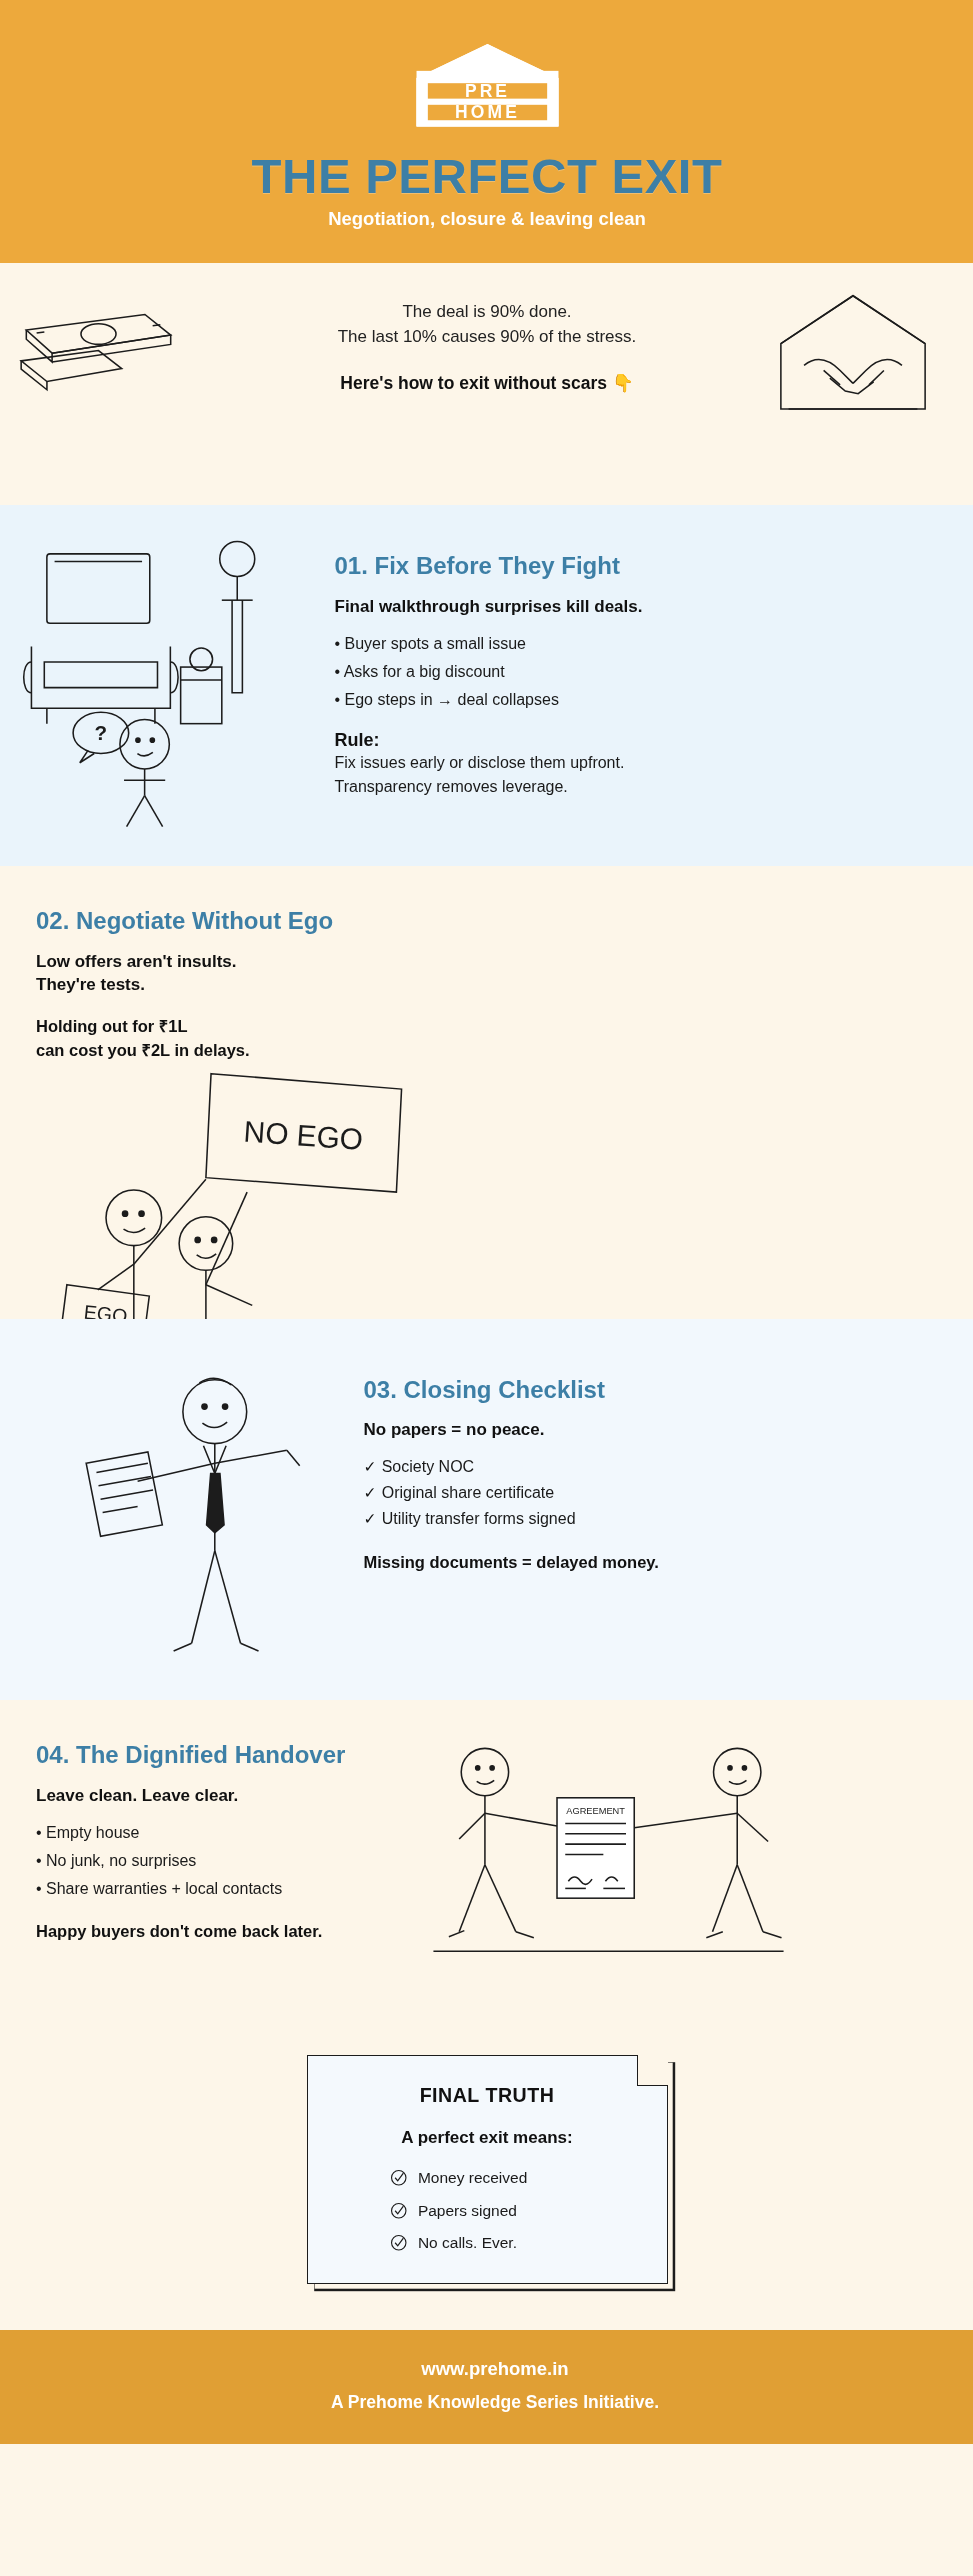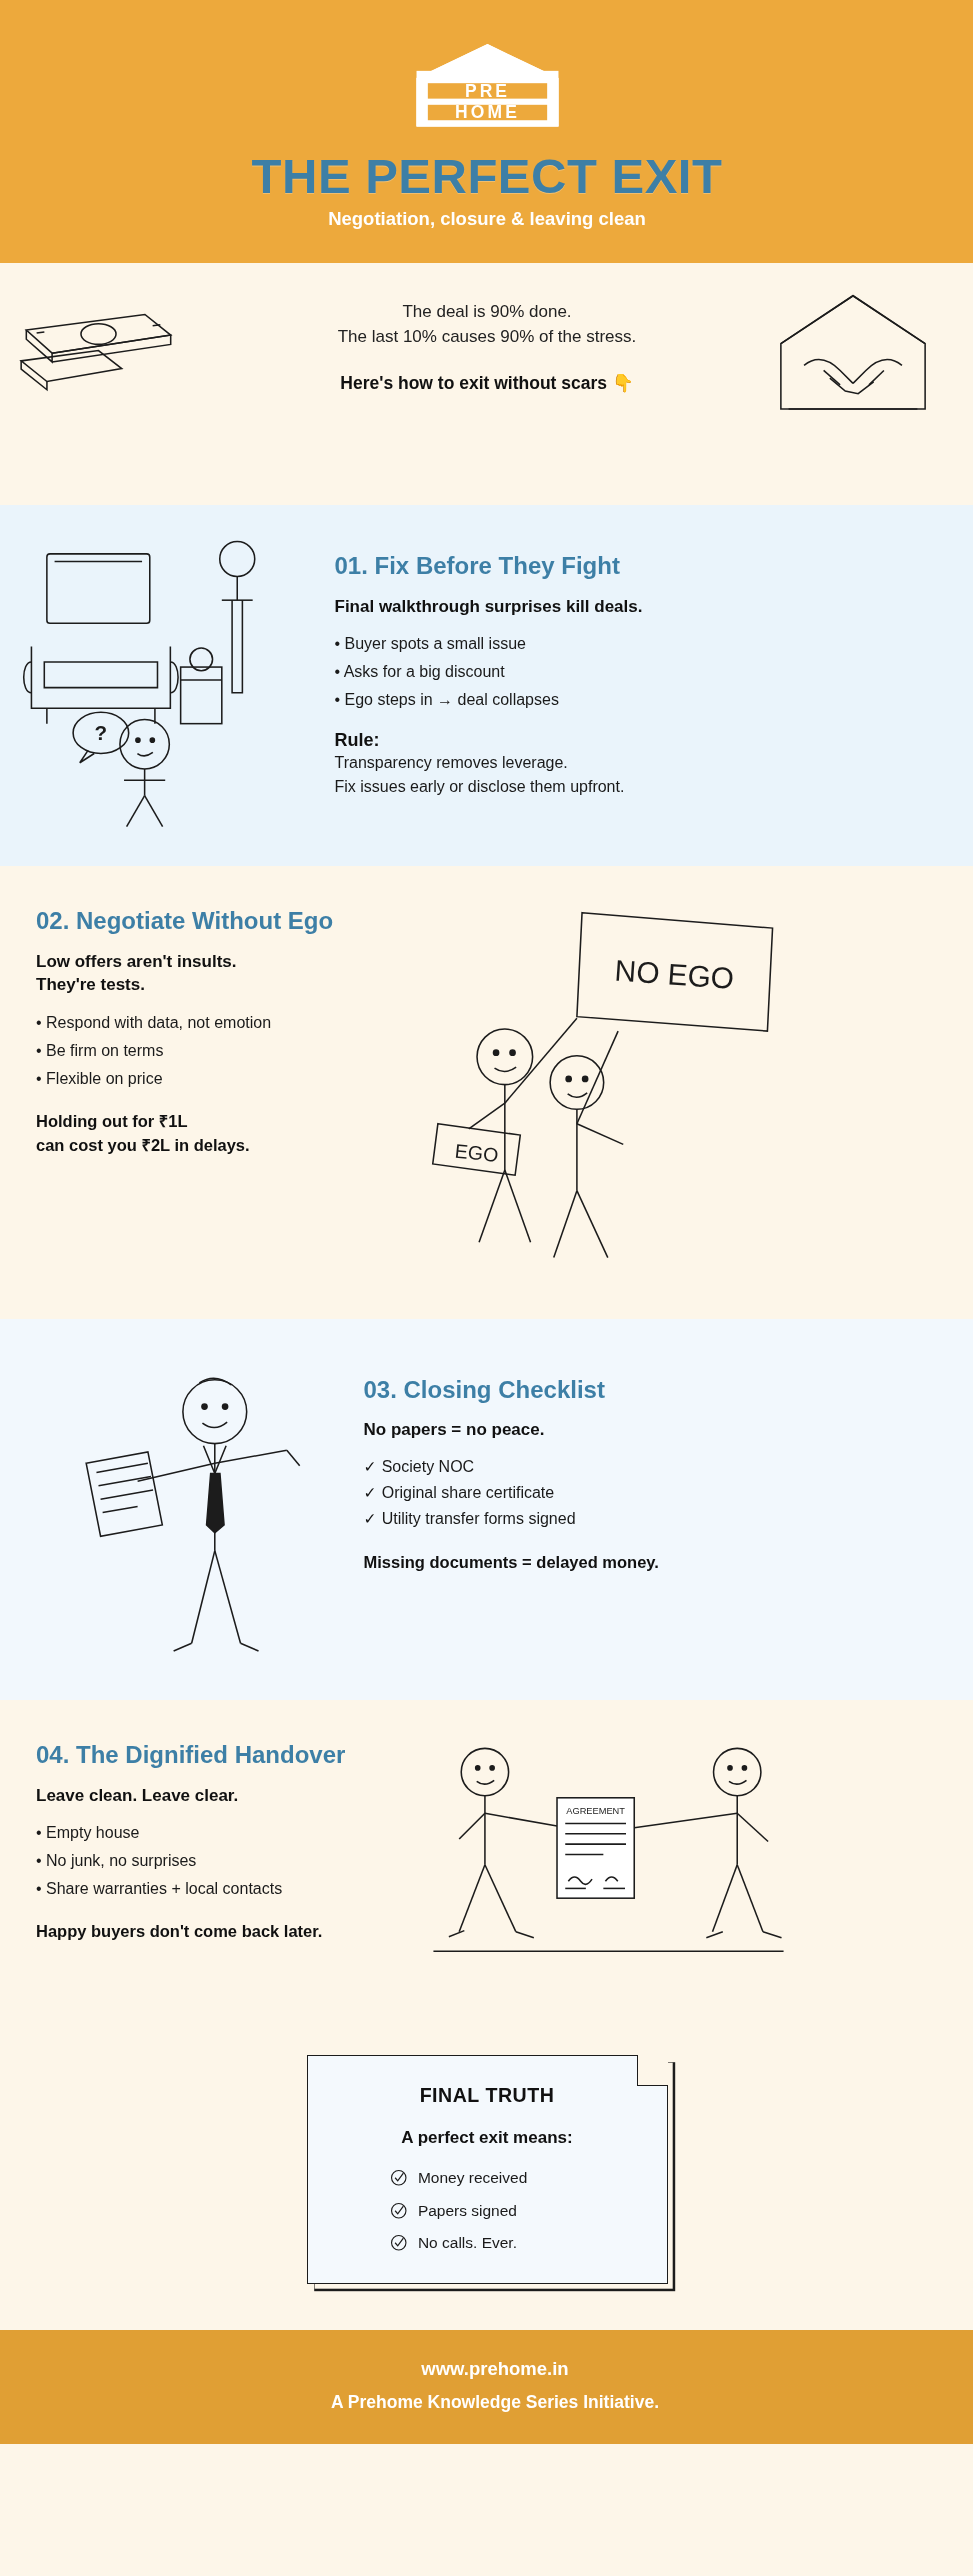--- a/index.html
+++ b/index.html
@@ -294,37 +294,32 @@
       </div>
       <div class="txt" style="padding-top: 14.4px;">
         <div class="sec-title">01. Fix Before They Fight</div>
         <div class="sec-lead">Final walkthrough surprises kill deals.</div>
         <ul class="bullets">
           <li>• Buyer spots a small issue</li>
           <li>• Asks for a big discount</li>
           <li>• Ego steps in → deal collapses</li>
         </ul>
         <div class="rule-label">Rule:</div>
+        <div class="rule-text">Fix issues early or disclose them upfront.</div>
         <div class="rule-text">Transparency removes leverage.</div>
-        <div class="rule-text">Fix issues early or disclose them upfront.</div>
       </div>
     </div>
   </div>
 
   <div class="section sec-cream" style="height:453px;">
-    <div class="row" style="padding: 36px 20.6px 0 36px;">
+    <div class="row" style="padding: 36px 20.6px 0 36px; flex-direction: column;">
       <div class="txt" style="padding-top: 5.2px; max-width: 371px;">
         <div class="sec-title">02. Negotiate Without Ego</div>
         <div class="sec-lead" style="margin-bottom:0;">Low offers aren't insults.</div>
         <div class="sec-lead">They're tests.</div>
-        <ul class="bullets" style="margin-top:13.4px;">
-          <li>• Respond with data, not emotion</li>
-          <li>• Be firm on terms</li>
-          <li>• Flexible on price</li>
-        </ul>
         <div class="strong-note">Holding out for ₹1L</div>
         <div class="strong-note" style="margin-top:0;">can cost you ₹2L in delays.</div>
       </div>
       <div class="art" style="width:381px;">
         <svg width="381" height="392" viewBox="0 0 740 760">
           <g fill="none" stroke="#1c1c1c" stroke-width="3">
 
             <path d="M340 20 L710 50 L700 250 L330 222 Z"></path>
             <text x="518" y="160" font-family="Liberation Sans, sans-serif" font-size="58" fill="#1c1c1c" text-anchor="middle" stroke="none" transform="rotate(4 518 160)">NO EGO</text>
 

